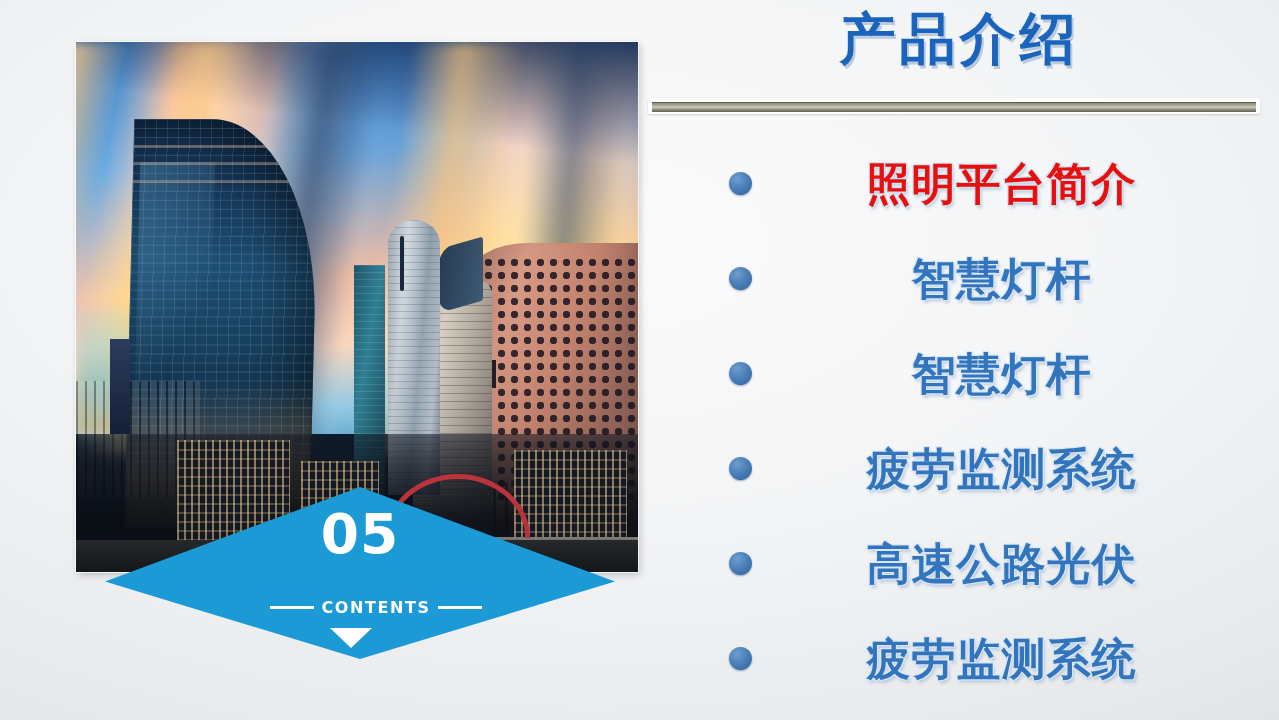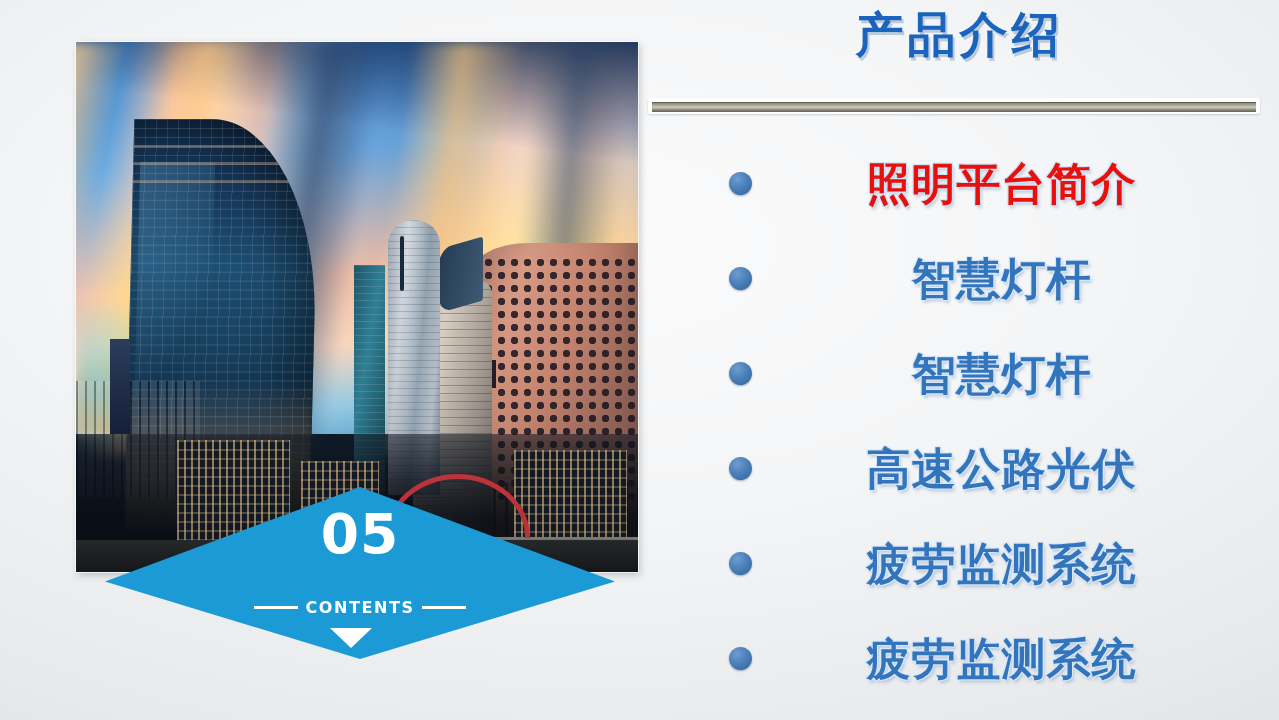--- a/index.html
+++ b/index.html
@@ -186,37 +186,37 @@
     background:#1b9ad6;
     -webkit-clip-path:polygon(50% 0%, 100% 55%, 100% 55%, 50% 100%, 0% 55%);
     clip-path:polygon(50% 0%, 100% 55%, 50% 100%, 0% 55%);
   }
   .diamond-num{
     position:absolute;left:105px;top:77px;width:510px;text-align:center;
     color:#ffffff;font-size:55px;font-weight:bold;letter-spacing:1px;
     line-height:1;
   }
   .diamond-sub{
-    position:absolute;left:105px;top:168px;width:510px;
+    position:absolute;left:121px;top:168px;width:510px;
     display:flex;align-items:center;justify-content:center;gap:7px;
   }
   .diamond-sub .rule{display:block;width:44px;height:3px;background:#fff;}
   .diamond-sub .word{
     color:#fff;font-size:16px;font-weight:bold;letter-spacing:1.6px;
   }
   .diamond-caret{
     position:absolute;left:330px;top:198px;width:0;height:0;
     border-left:21px solid transparent;border-right:21px solid transparent;
     border-top:20px solid #ffffff;
   }
   
   .headline{
     position:absolute;left:640px;top:8px;width:639px;
     text-align:center;
-    font-size:48px;font-weight:bold;color:#1a64bd;
+    font-size:56px;font-weight:bold;color:#1a64bd;
     letter-spacing:4px;line-height:1.12;
     text-shadow:2px 3px 0 rgba(120,150,190,.45);
   }
   .divider{
     position:absolute;left:648px;top:98px;width:612px;height:16px;
     background:#ffffff;
     border-radius:2px;
     box-shadow:0 1px 2px rgba(120,125,130,.35);
   }
   .divider .inner{
@@ -334,28 +334,28 @@
       <span class="btext blue">智慧灯杆</span>
     </div>
 
     <div class="bullet-row">
       <span class="dot"></span>
       <span class="btext blue">智慧灯杆</span>
     </div>
 
     <div class="bullet-row">
       <span class="dot"></span>
+      <span class="btext blue">疲劳监测系统</span>
+    </div>
+
+    <div class="bullet-row">
+      <span class="dot"></span>
       <span class="btext blue">高速公路光伏</span>
     </div>
 
     <div class="bullet-row">
       <span class="dot"></span>
       <span class="btext blue">疲劳监测系统</span>
     </div>
 
-    <div class="bullet-row">
-      <span class="dot"></span>
-      <span class="btext blue">疲劳监测系统</span>
-    </div>
-
   </div>
 
 </div>
 
 </body></html>

